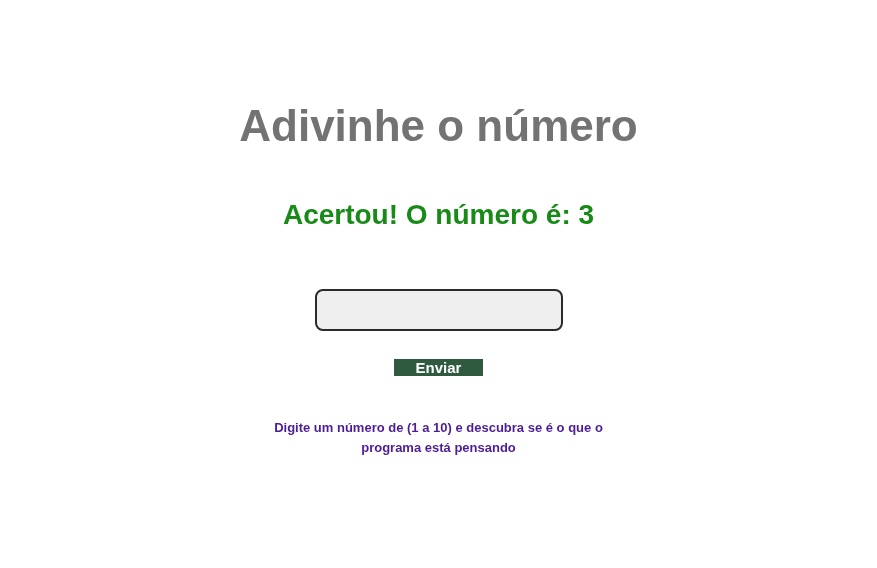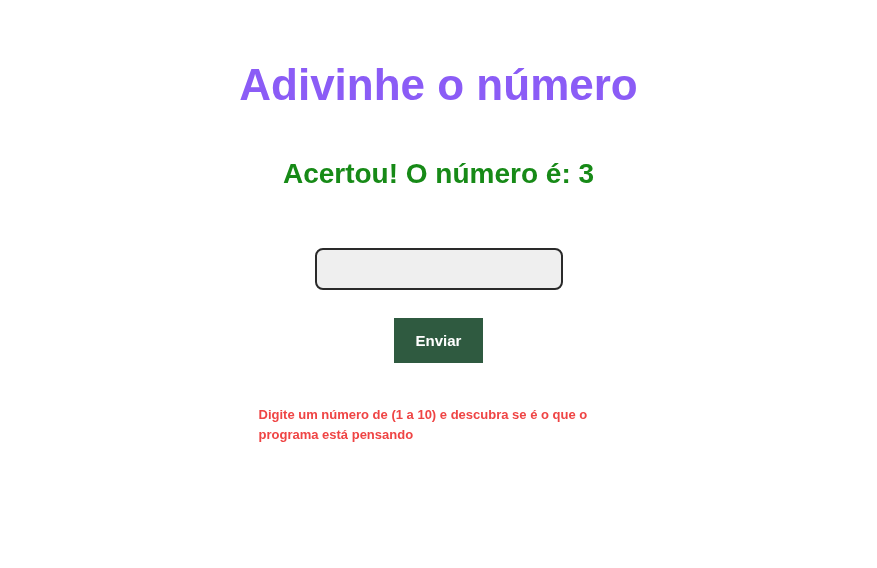--- a/index.html
+++ b/index.html
@@ -13,22 +13,23 @@
       width: 877px;
       height: 568px;
       display: flex;
       flex-direction: column;
       align-items: center;
       padding-top: 60px;
     }
     .title {
       font-size: 44px;
       font-weight: bold;
-      color: #8b5cf6;
+      color: #737373;
       margin-bottom: 48px;
+      margin-top: 41px;
     }
     .result {
       font-size: 28px;
       color: #178A17;
       margin-bottom: 58px;
       font-weight: bold;
     }
     .input-field {
       width: 248px;
       height: 42px;
@@ -39,29 +40,29 @@
       padding: 0 10px;
       margin-bottom: 28px;
       outline: none;
     }
     .submit-btn {
       background: #2f5a40;
       color: #ffffff;
       border: none;
       font-size: 15px;
       font-weight: bold;
-      padding: 14px 22px;
+      padding: 0 22px;
       cursor: pointer;
       margin-bottom: 42px;
     }
     .instructions {
       font-size: 13px;
       font-weight: bold;
-      color: #ef4444;
-      text-align: left;
+      color: #4c1d95;
+      text-align: center;
       line-height: 1.5;
       max-width: 360px;
     }
   </style>
 </head>
 <body>
 
 <h1 class="title">Adivinhe o número</h1>
 
 <div class="result">Acertou! O número é: 3</div>

